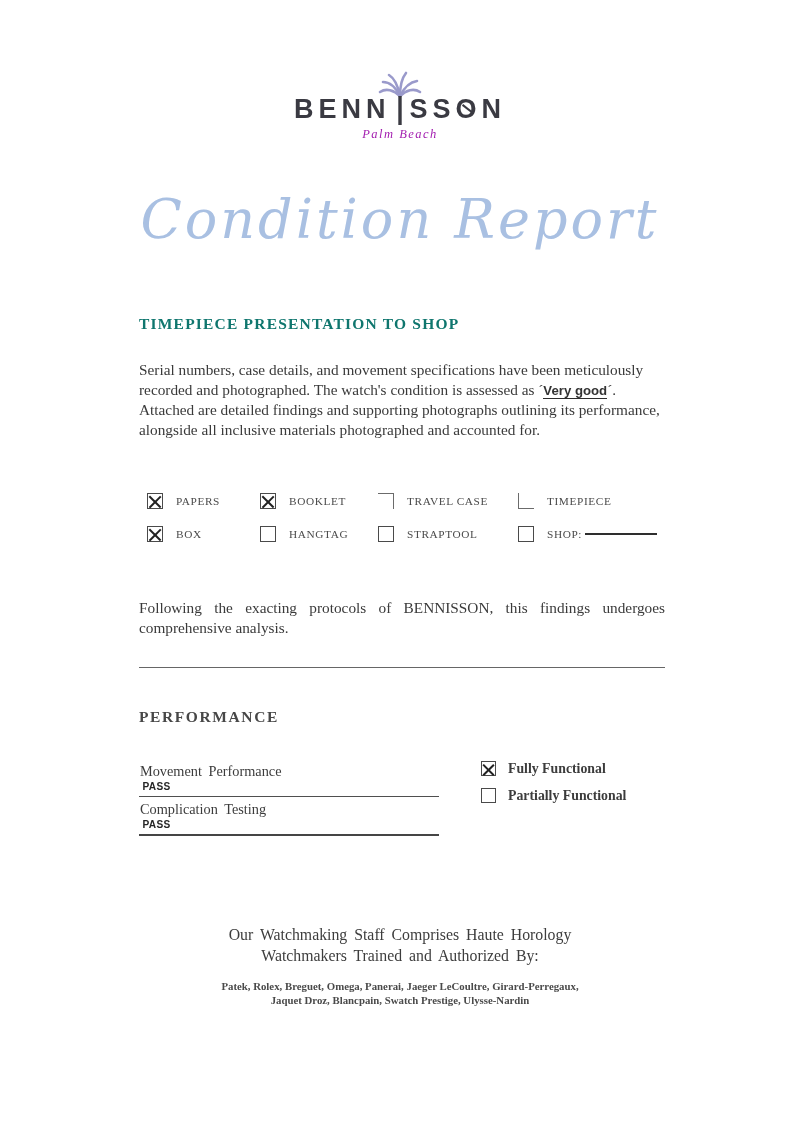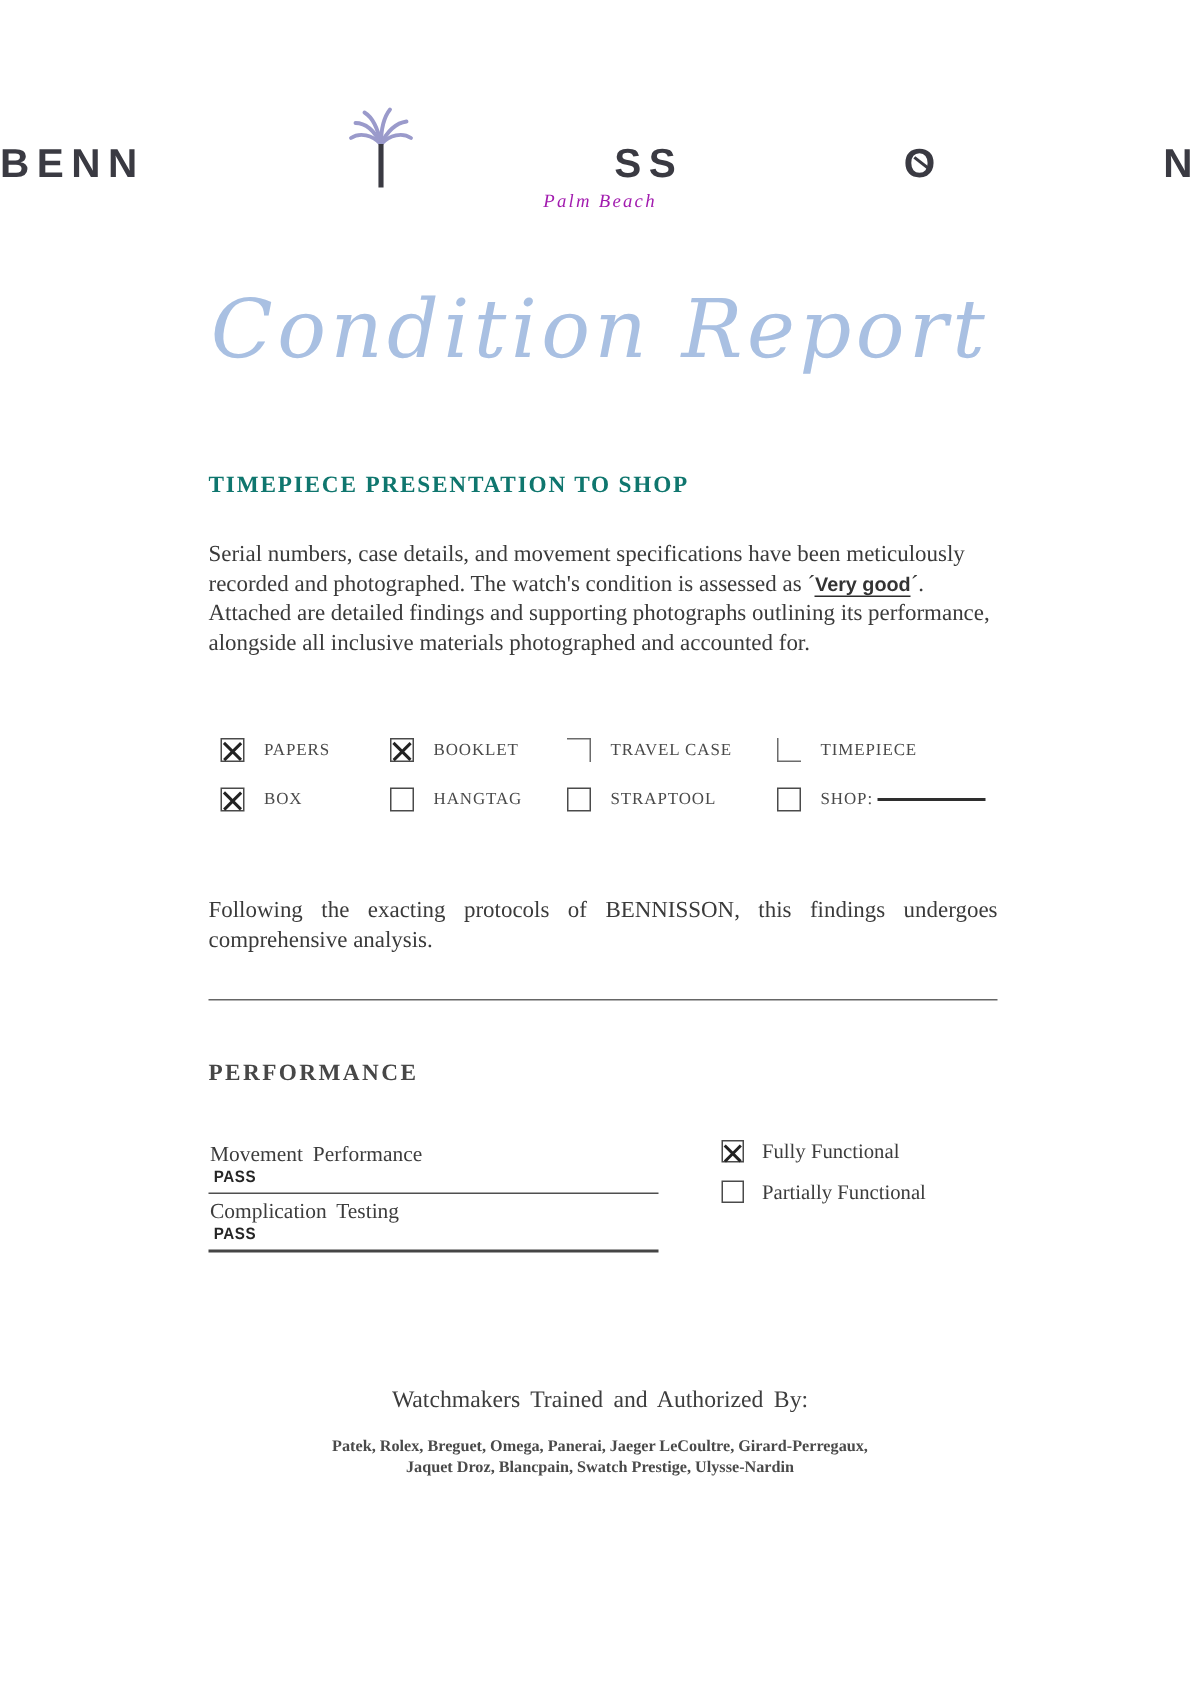--- a/index.html
+++ b/index.html
@@ -10,21 +10,21 @@
     margin:0 auto;
     background:#ffffff;
     font-family:"Liberation Serif", serif;
     color:#3b3b3b;
     overflow:hidden;
   }
 
   
   .logo { text-align:center; padding-top:96px; }
   .logo-row {
-    display:flex; justify-content:space-between; align-items:flex-end;
+    display:flex; justify-content:center; align-items:flex-end;
     font-family:"Liberation Sans", sans-serif;
     font-size:27px; font-weight:600; color:#3a3a42;
     letter-spacing:5px; line-height:1;
   }
   .palm-i { position:relative; width:15px; height:27px; margin:0 2px; }
   .palm-i svg { position:absolute; left:-14px; top:-26px; overflow:visible; }
   .o-slash { position:relative; display:inline-block; }
   .o-slash::after {
     content:""; position:absolute;
     left:22%; top:46%; width:52%; height:2.4px;
@@ -116,21 +116,21 @@
     flex-direction:column;
   }
   .perf-row.last { border-bottom:2.5px solid #454545; }
   .perf-test { font-size:14.3px; color:#3c3c3c; word-spacing:3px; }
   .perf-result {
     font-family:"Liberation Sans", sans-serif;
     font-weight:700; font-size:11px; color:#262626;
     letter-spacing:0.4px; transform:scaleX(0.92); transform-origin:right;
   }
   .status-list { margin-left:42px; padding-top:2px; }
-  .status-item { display:flex; align-items:center; margin-bottom:11px; }
+  .status-item { display:flex; align-items:center; margin-bottom:11px;font-weight:bold; }
   .status-item .cb { width:15px; height:15px; flex:0 0 15px; border-width:1.6px; }
   .status-label { margin-left:12px; font-size:13.8px; color:#3c3c3c; }
 
   
   .footer { margin-top:88px; text-align:center; }
   .footer-head {
     font-size:15.8px; color:#3d3d3d; line-height:21px; word-spacing:3px;
   }
   .footer-brands {
     margin-top:13px;
@@ -236,18 +236,19 @@
         </div>
         <div class="status-item">
           <span class="cb"></span>
           <span class="status-label">Partially Functional</span>
         </div>
       </div>
     </div>
   </div>
 
   <div class="footer">
+    <div class="footer-head">Our Watchmaking Staff Comprises Haute Horology</div>
     <div class="footer-head">Watchmakers Trained and Authorized By:</div>
     <div class="footer-brands">Patek, Rolex, Breguet, Omega, Panerai, Jaeger LeCoultre, Girard-Perregaux,</div>
     <div class="footer-brands" style="margin-top:0;">Jaquet Droz, Blancpain, Swatch Prestige, Ulysse-Nardin</div>
   </div>
 
 </div>
 
 </body></html>

